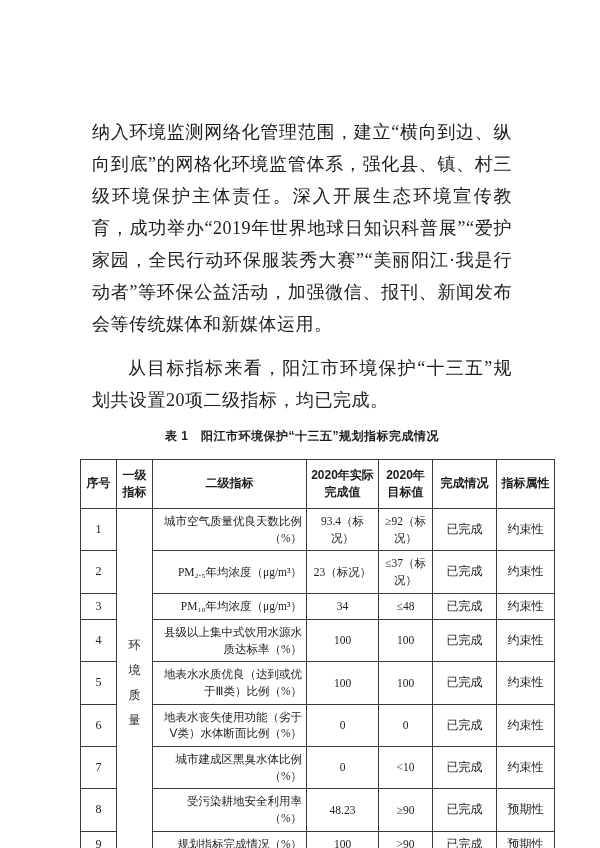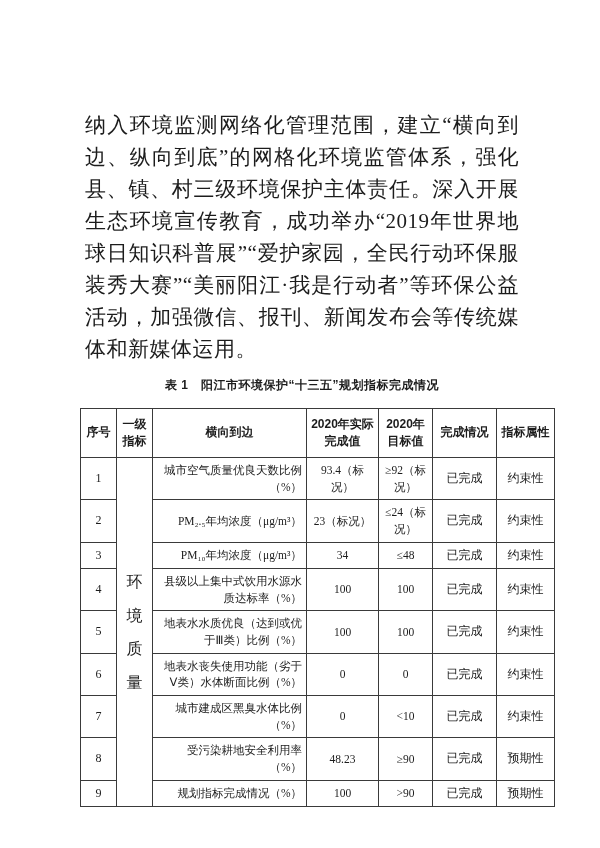--- a/index.html
+++ b/index.html
@@ -14,22 +14,22 @@
     color: #1c1c1c;
     overflow: hidden;
   }
   .page {
     box-sizing: border-box;
     width: 600px;
     height: 848px;
     padding: 104px 76px 0 80px;
   }
   .para {
-    margin: 5px;
-    font-size: 21px;
+    margin: 12px;
+    font-size: 18px;
     line-height: 32px;
     text-align: justify;
     letter-spacing: 0.5px;
   }
   .para.indent {
     text-indent: 2em;
   }
   .table-title {
     margin-top: 12px;
     margin-bottom: 14px;
@@ -67,72 +67,73 @@
     padding-right: 4px;
     font-size: 11.5px;
   }
   table.indicators td.level1-cell {
     padding: 2px;
   }
   .vert {
     display: inline-block;
     width: 1em;
     line-height: 2.1;
-    font-size: 16px;
+    font-size: 12px;
   }
   table.indicators td.num {
     font-size: 11.5px;
     margin-top: 37px;
   }
 </style>
 </head>
 <body>
 
 <div class="page">
 
   <p class="para">纳入环境监测网络化管理范围，建立“横向到边、纵向到底”的网格化环境监管体系，强化县、镇、村三级环境保护主体责任。深入开展生态环境宣传教育，成功举办“2019年世界地球日知识科普展”“爱护家园，全民行动环保服装秀大赛”“美丽阳江·我是行动者”等环保公益活动，加强微信、报刊、新闻发布会等传统媒体和新媒体运用。</p>
+  <p class="para indent">从目标指标来看，阳江市环境保护“十三五”规划共设置20项二级指标，均已完成。</p>
 
   <div class="table-title">表 1　阳江市环境保护“十三五”规划指标完成情况</div>
 
   <table class="indicators">
     <colgroup>
       <col style="width:36px">
       <col style="width:36px">
       <col style="width:154px">
       <col style="width:72px">
       <col style="width:54px">
       <col style="width:64px">
       <col style="width:58px">
     </colgroup>
     <thead>
       <tr>
         <th>序号</th>
         <th>一级指标</th>
-        <th>横向到边</th>
+        <th>二级指标</th>
         <th>2020年实际完成值</th>
         <th>2020年目标值</th>
         <th>完成情况</th>
         <th>指标属性</th>
       </tr>
     </thead>
     <tbody>
       <tr>
         <td>1</td>
         <td class="level1-cell" rowspan="9"><span class="vert">环境质量</span></td>
         <td class="ind">城市空气质量优良天数比例（%）</td>
         <td class="num">93.4（标况）</td>
         <td class="num">≥92（标况）</td>
         <td>已完成</td>
         <td>约束性</td>
       </tr>
       <tr>
         <td>2</td>
         <td class="ind">PM₂.₅年均浓度（μg/m³）</td>
         <td class="num">23（标况）</td>
-        <td class="num">≤24（标况）</td>
+        <td class="num">≤37（标况）</td>
         <td>已完成</td>
         <td>约束性</td>
       </tr>
       <tr>
         <td>3</td>
         <td class="ind">PM₁₀年均浓度（μg/m³）</td>
         <td class="num">34</td>
         <td class="num">≤48</td>
         <td>已完成</td>
         <td>约束性</td>

